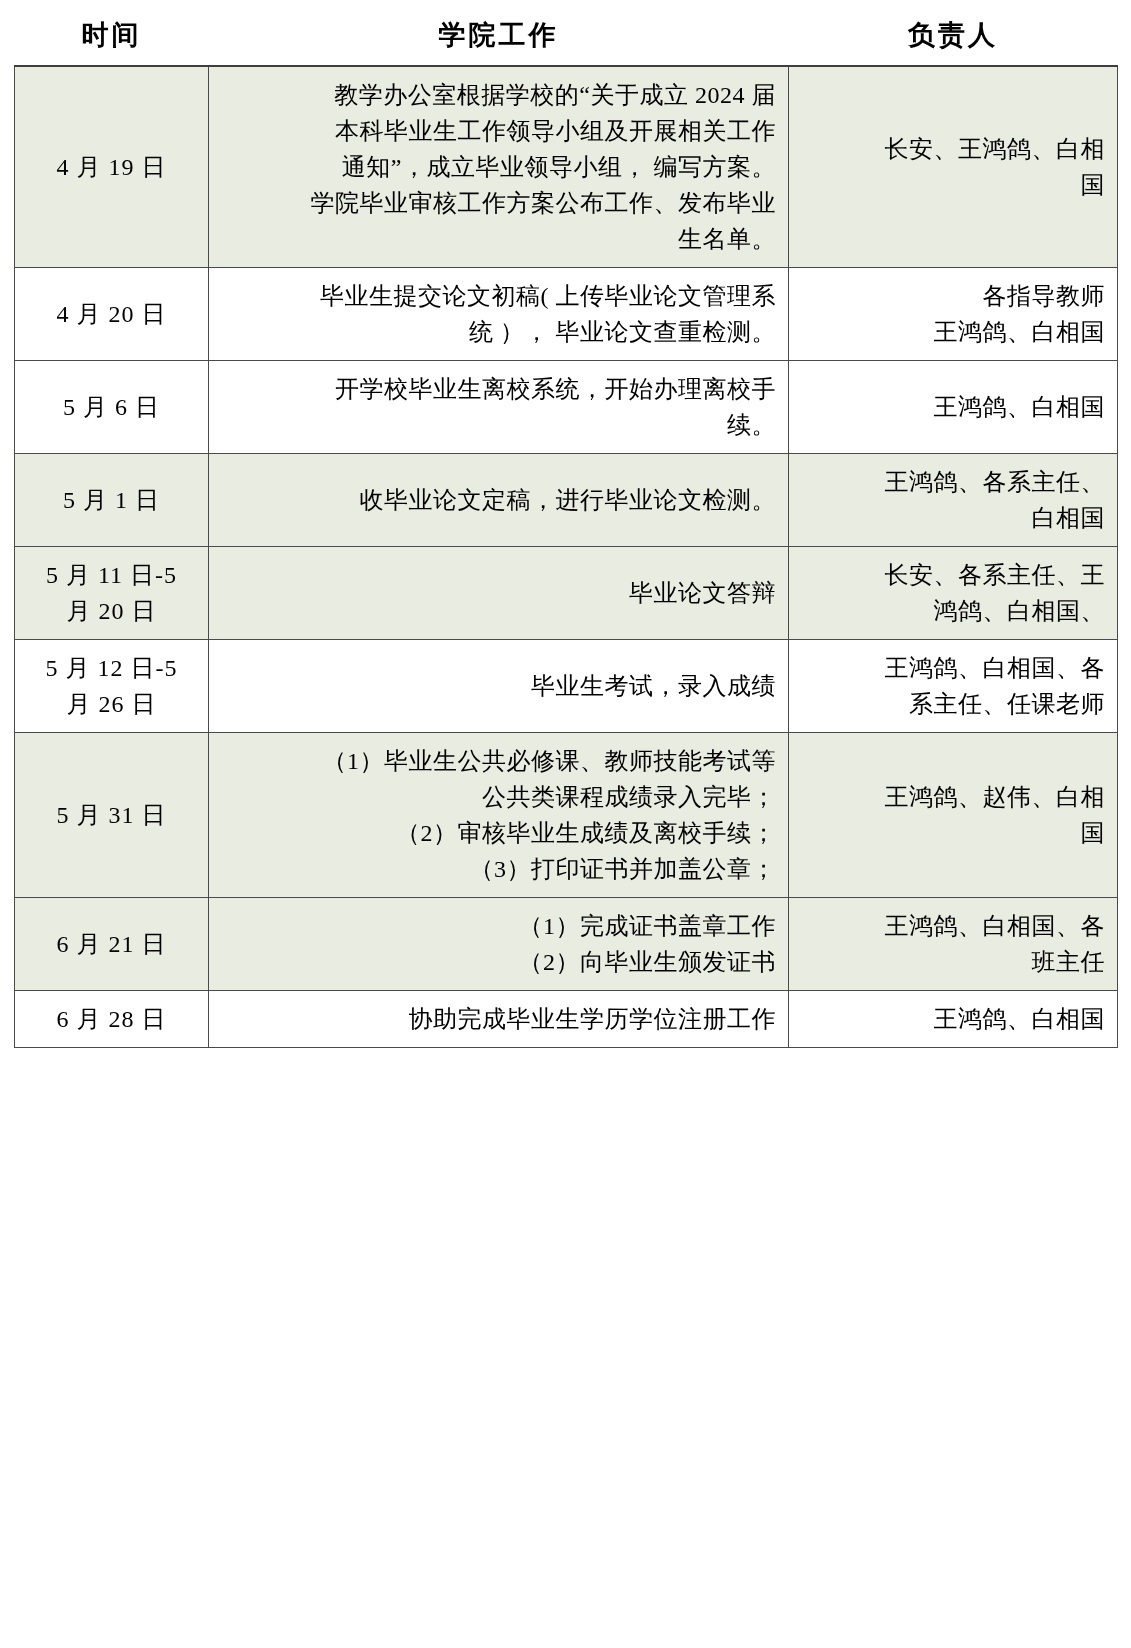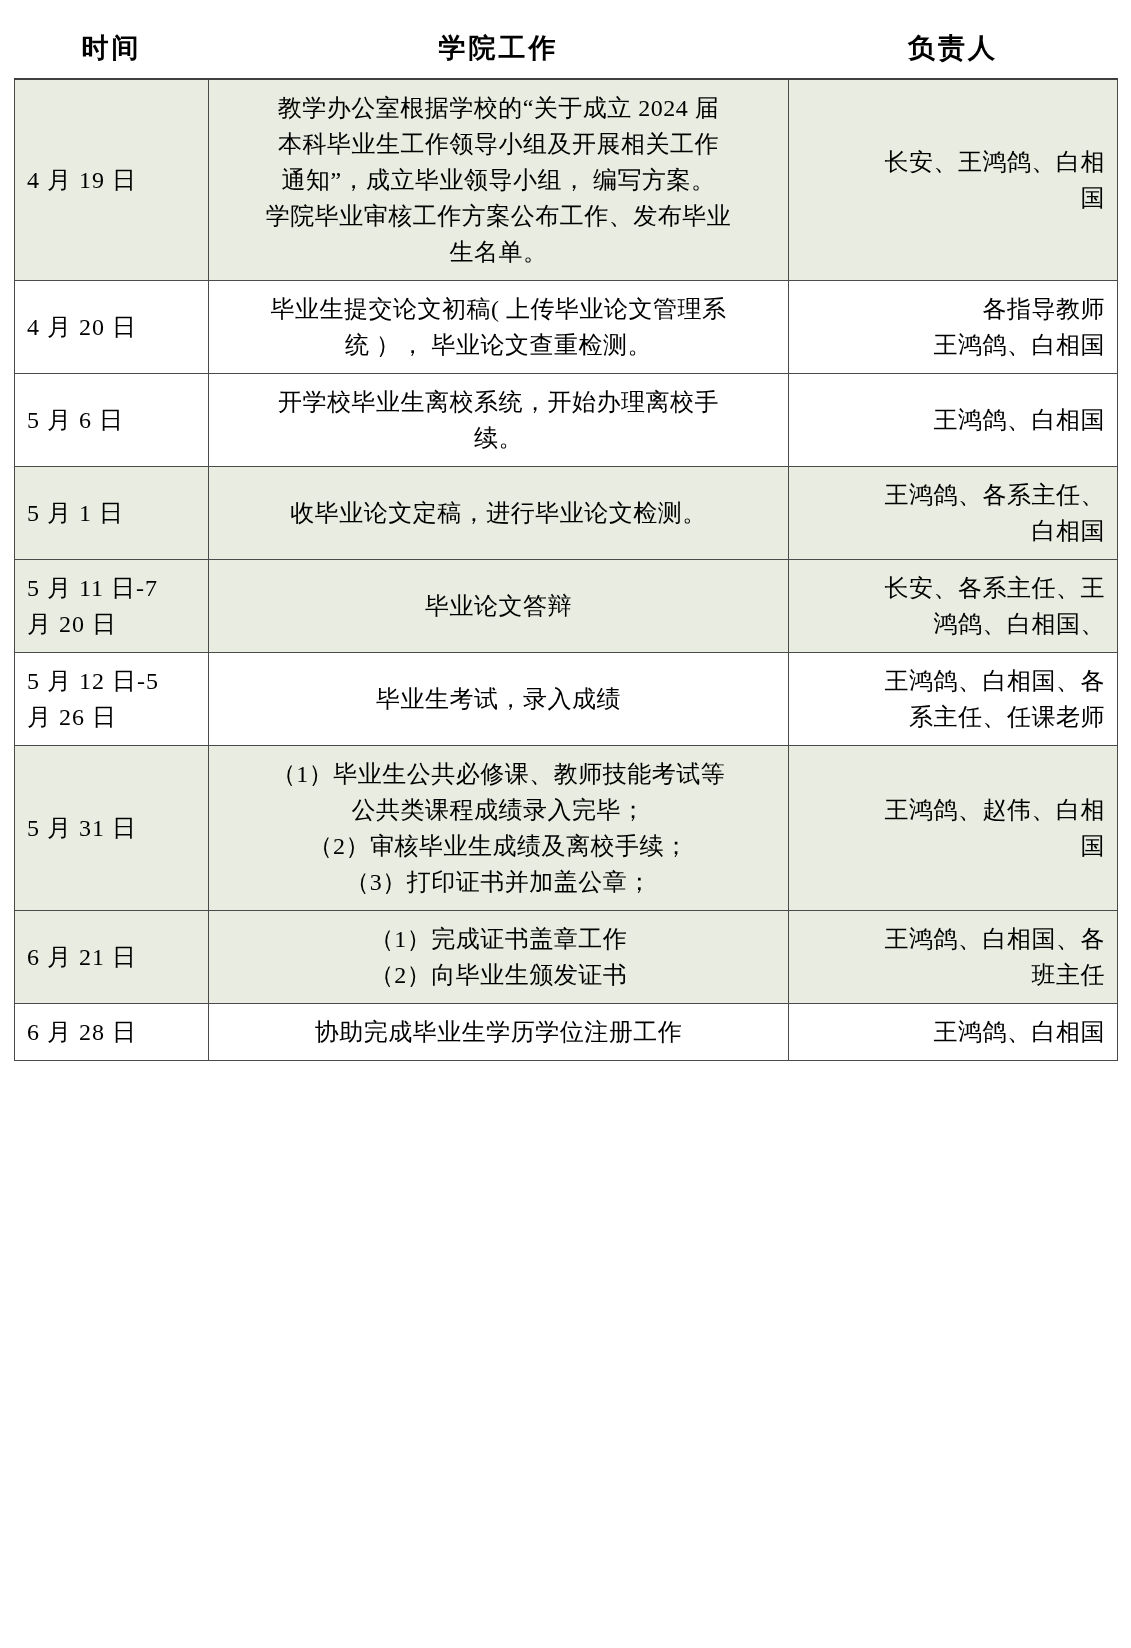--- a/index.html
+++ b/index.html
@@ -8,21 +8,21 @@
     background: #ffffff;
   }
   body {
     width: 1131px;
     font-family: "Liberation Serif", "DejaVu Serif", serif;
     color: #000000;
   }
   .sheet {
     width: 916px;
     box-sizing: border-box;
-    padding: 22px 14px 10px 14px;
+    padding: 9px 14px 10px 14px;
   }
   table.schedule {
     width: 1103px;
     border-collapse: collapse;
     table-layout: fixed;
   }
   table.schedule col.c-time  { width: 194px; }
   table.schedule col.c-work  { width: 580px; }
   table.schedule col.c-owner { width: 329px; }
 
@@ -52,26 +52,27 @@
     line-height: 1.5;
     padding: 10px 12px;
   }
   table.schedule tbody tr.shaded td {
     background: #e9ece0;
   }
   table.schedule tbody tr.plain td {
     background: #ffffff;
   }
   td.time {
+    text-align: center;
     letter-spacing: 1px;
     padding-left: 4px;
     padding-right: 4px;
   }
   td.work {
-    text-align: center;
+    text-align: right;
     letter-spacing: 0.5px;
     margin-top: 20px;
   }
   td.owner {
     text-align: right;
     letter-spacing: 0.5px;
   }
   td.owner.leftish {
     text-align: right;
     padding-left: 16px;
@@ -145,21 +146,21 @@
           <td class="work">
             <span class="para">收毕业论文定稿，进行毕业论文检测。</span>
           </td>
           <td class="owner">
             <span class="line">王鸿鸽、各系主任、</span>
             <span class="line">白相国</span>
           </td>
         </tr>
         <tr class="shaded">
           <td class="time">
-            <span class="line">5 月 11 日-7</span>
+            <span class="line">5 月 11 日-5</span>
             <span class="line">月 20 日</span>
           </td>
           <td class="work">
             <span class="para">毕业论文答辩</span>
           </td>
           <td class="owner leftish">
             <span class="line">长安、各系主任、王</span>
             <span class="line">鸿鸽、白相国、</span>
           </td>
         </tr>

